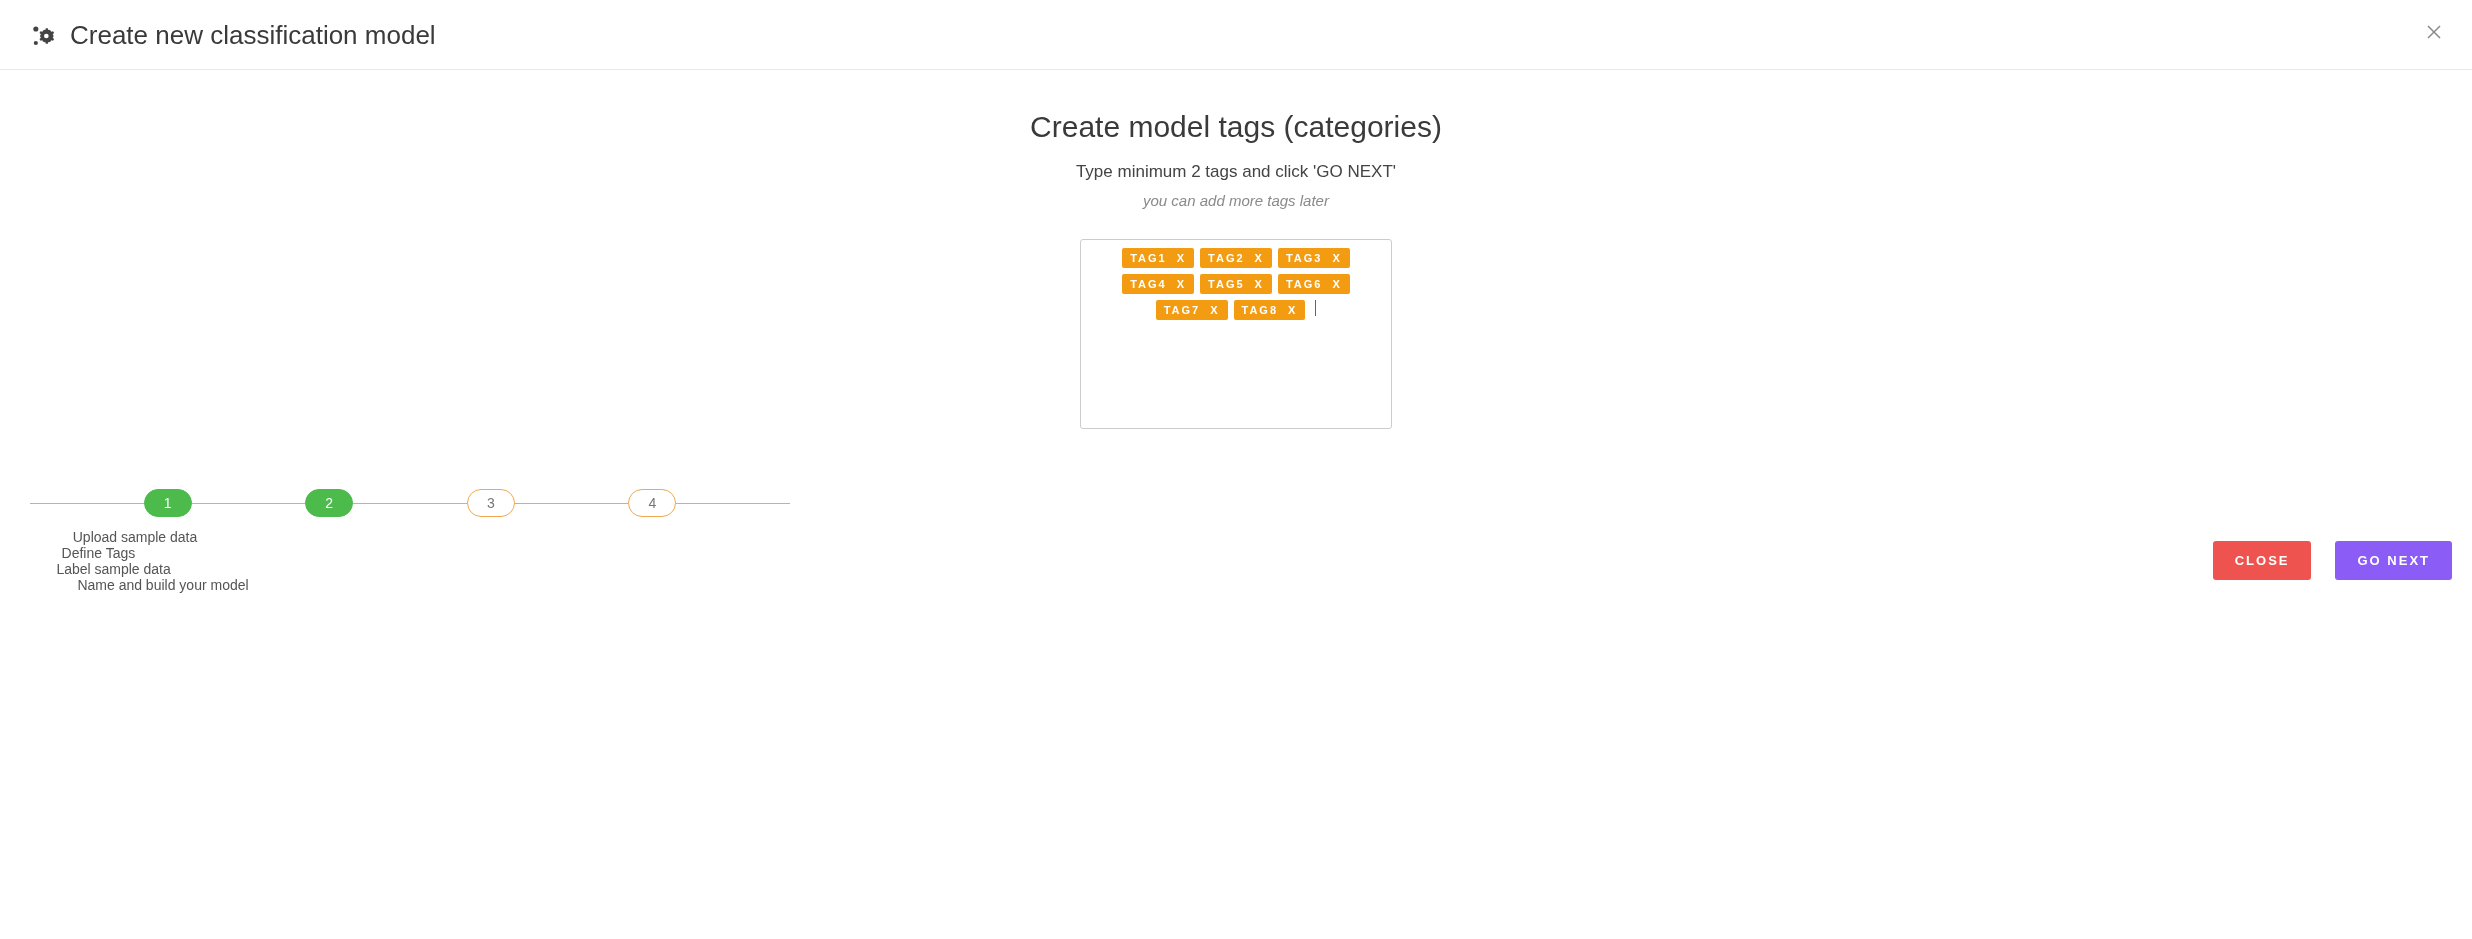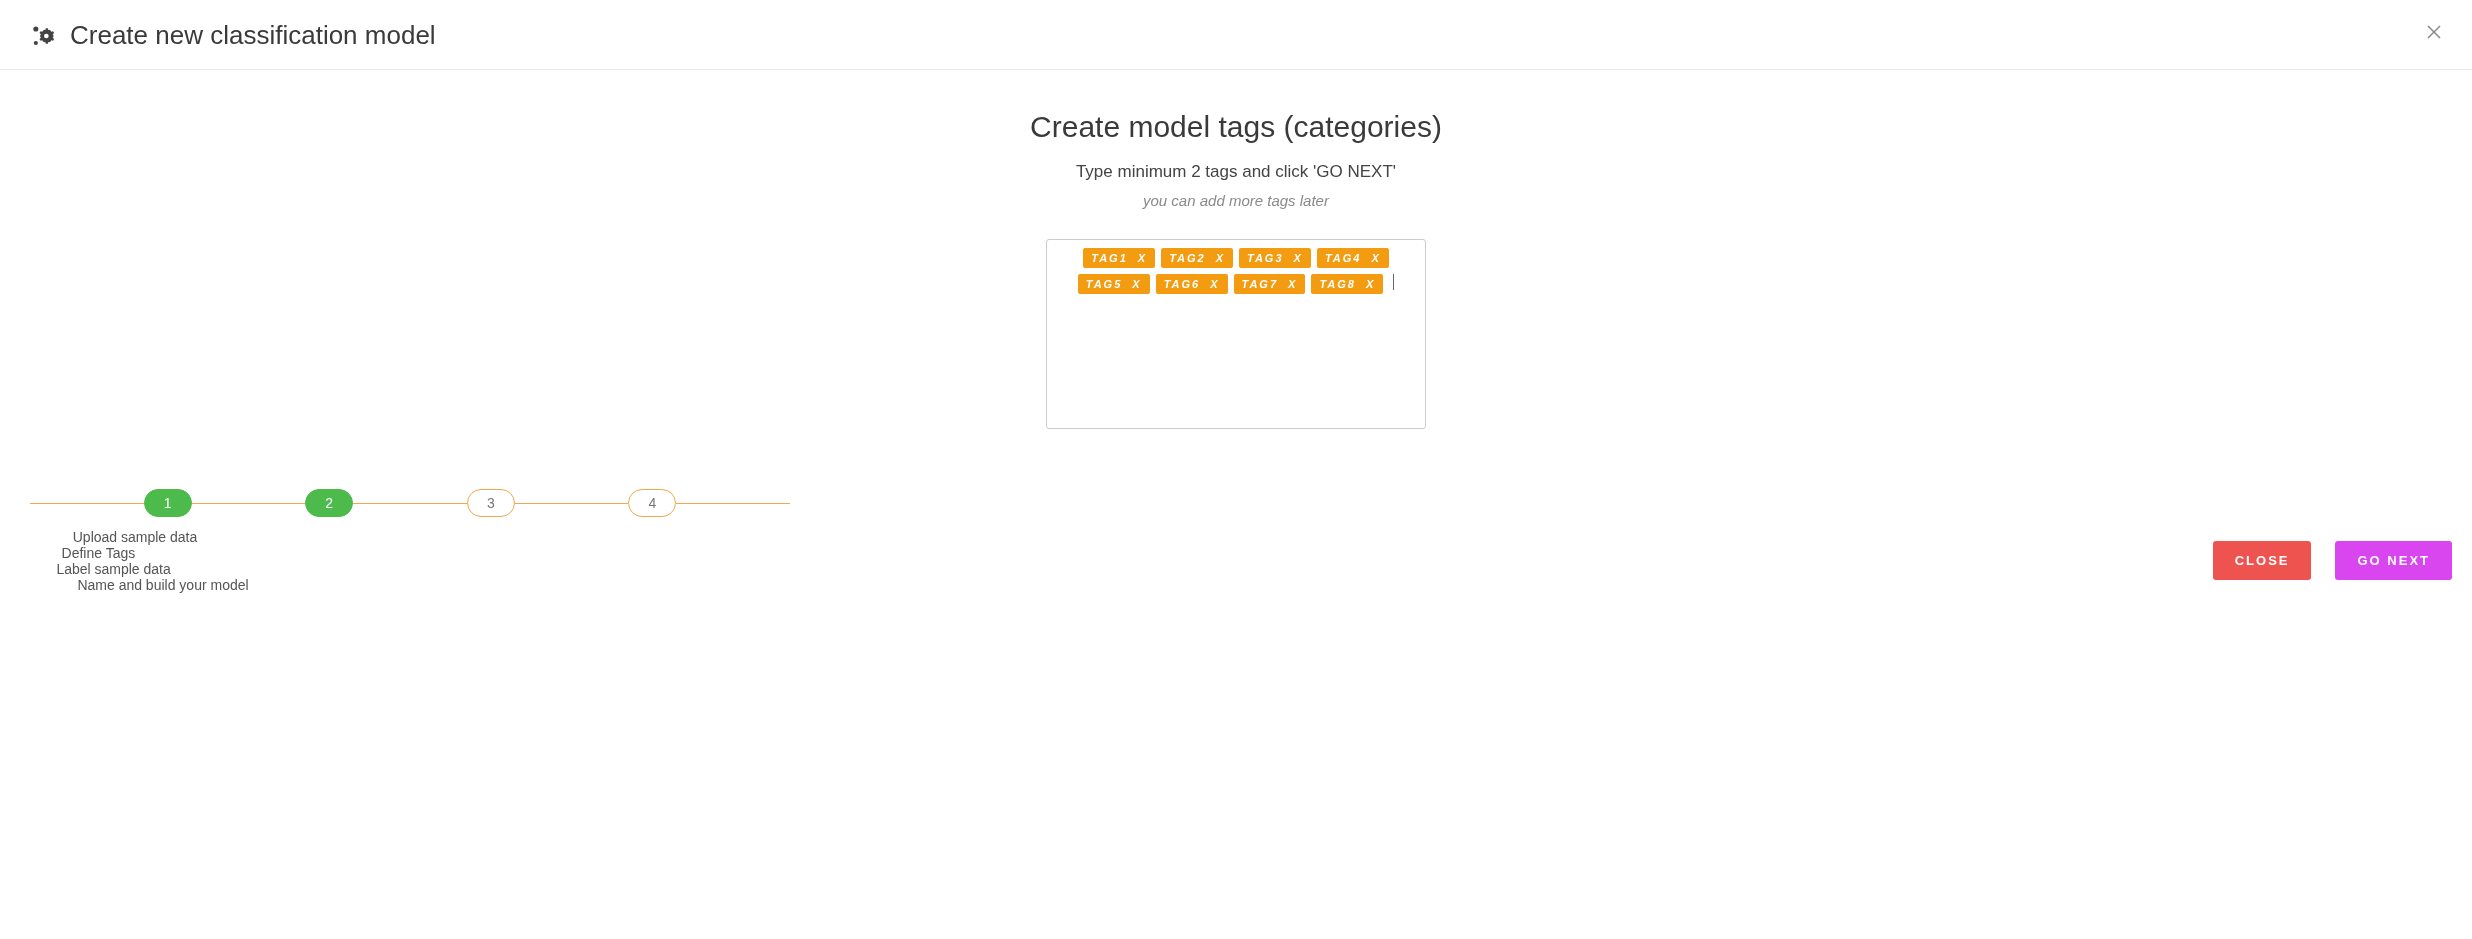--- a/index.html
+++ b/index.html
@@ -60,28 +60,27 @@
     margin-bottom: 10px;
   }
   .section-note {
     font-size: 15px;
     font-style: italic;
     color: #8a8a8a;
     margin-bottom: 30px;
   }
 
   .tag-box {
-    width: 380px;
+    width: 312px;
     min-height: 190px;
     margin: 0 auto;
     border: 1px solid #ccc;
     border-radius: 3px;
     padding: 8px 6px;
     text-align: center;
-    font-style: italic;
   }
   .tag-wrap {
     display: flex;
     flex-wrap: wrap;
     justify-content: center;
     gap: 6px;
   }
   .tag-chip {
     background: #f39c12;
     color: #fff;
@@ -167,21 +166,21 @@
     border: none;
     color: #fff;
     font-size: 13px;
     font-weight: 700;
     letter-spacing: 2px;
     padding: 12px 22px;
     border-radius: 3px;
     cursor: pointer;
   }
   .btn-close { background: #ef5350; }
-  .btn-next  { background: #d946ef; }
+  .btn-next  { background: #8b5cf6; }
 </style>
 </head>
 <body>
 
 <div class="modal">
 
   <div class="modal-header">
     <span class="gears-icon">
       <svg viewBox="0 0 24 24" width="28" height="28" fill="#444">
         <path d="M19.4 13.5a1.9 1.9 0 0 0 0-3l1.3-1-.9-1.6-1.6.5a1.9 1.9 0 0 0-2.6-1.5l-.3-1.6h-1.8l-.3 1.6a1.9 1.9 0 0 0-2.6 1.5l-1.6-.5-.9 1.6 1.3 1a1.9 1.9 0 0 0 0 3l-1.3 1 .9 1.6 1.6-.5a1.9 1.9 0 0 0 2.6 1.5l.3 1.6h1.8l.3-1.6a1.9 1.9 0 0 0 2.6-1.5l1.6.5.9-1.6-1.3-1zM14 14a2 2 0 1 1 0-4 2 2 0 0 1 0 4z"></path>

